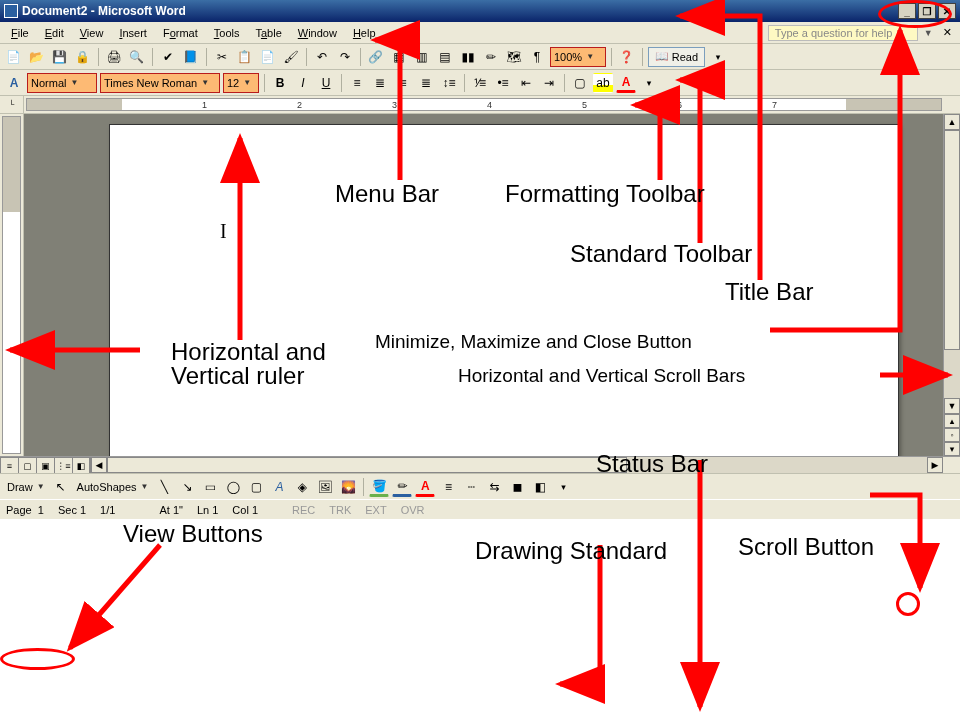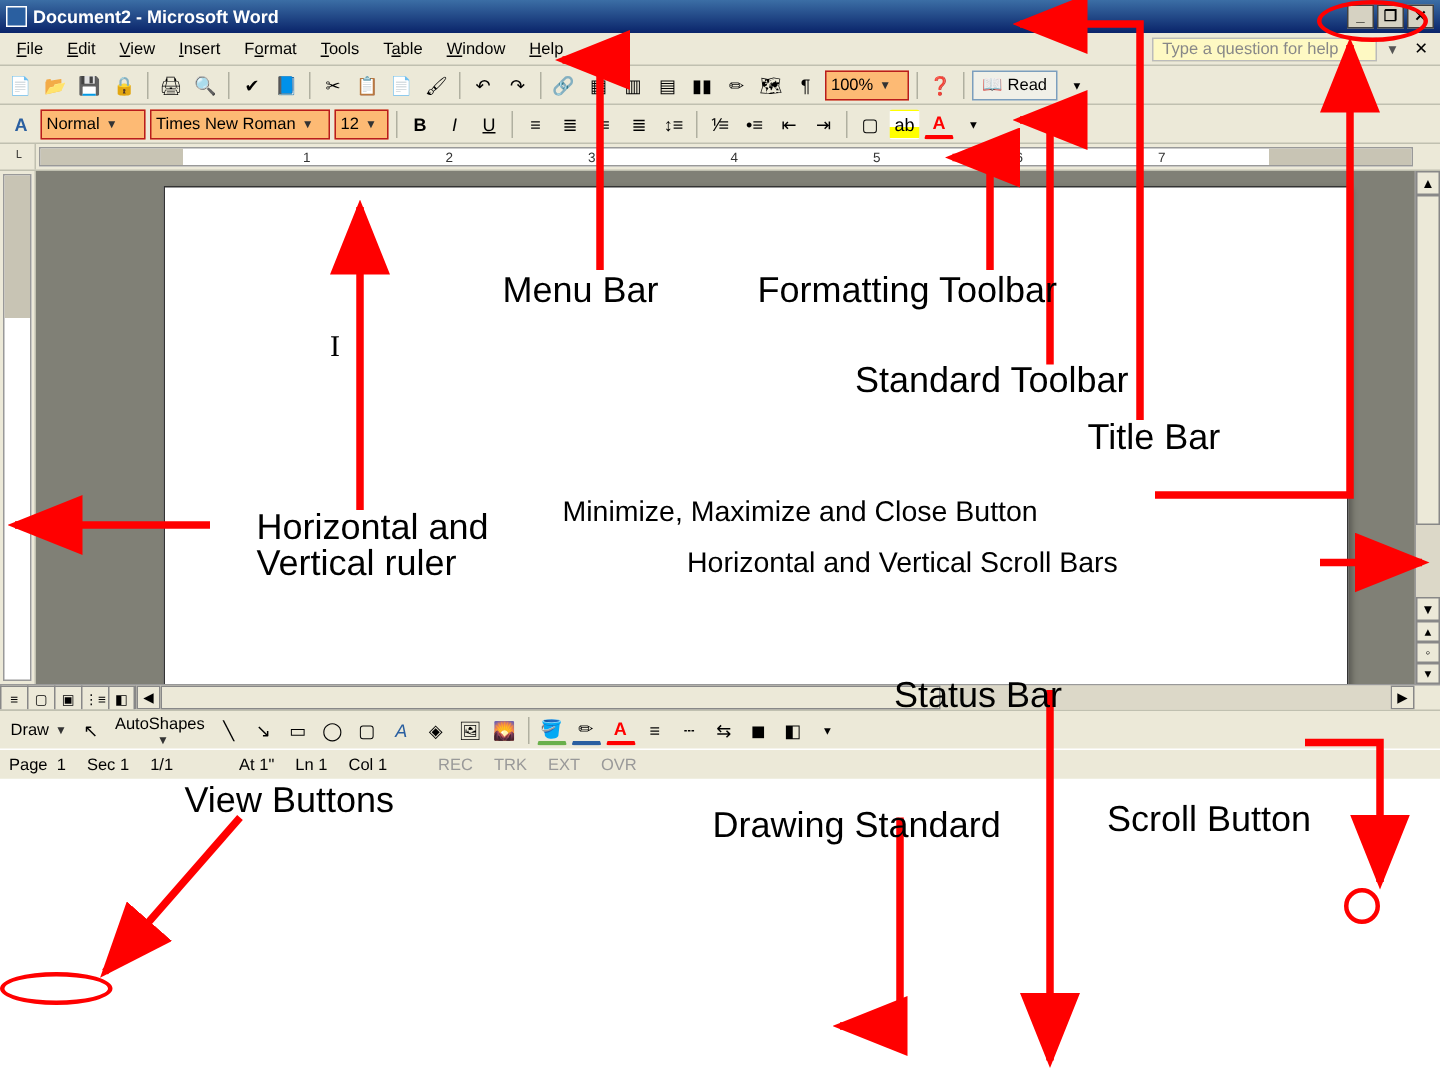--- a/index.html
+++ b/index.html
@@ -214,21 +214,21 @@
     <div class="sbtn" style="width:16px;">▶</div>
     <div style="width:17px;"></div>
   </div>
 
   <div class="drawbar">
     <div class="combo" style="border:none;background:transparent;">
         <span>Draw</span>
         <span class="dd">▼</span>
       </div>
     <div class="tbtn">↖</div>
-    <div class="combo" style="border:none;background:transparent;flex-direction:column;">
+    <div class="combo" style="border:none;background:transparent;">
         <span>AutoShapes</span>
         <span class="dd">▼</span>
       </div>
     <div class="tbtn">╲</div>
     <div class="tbtn">↘</div>
     <div class="tbtn">▭</div>
     <div class="tbtn">◯</div>
     <div class="tbtn">▢</div>
     <div class="tbtn" style="color:#2a5fa0;font-style:italic;">A</div>
     <div class="tbtn">◈</div>

